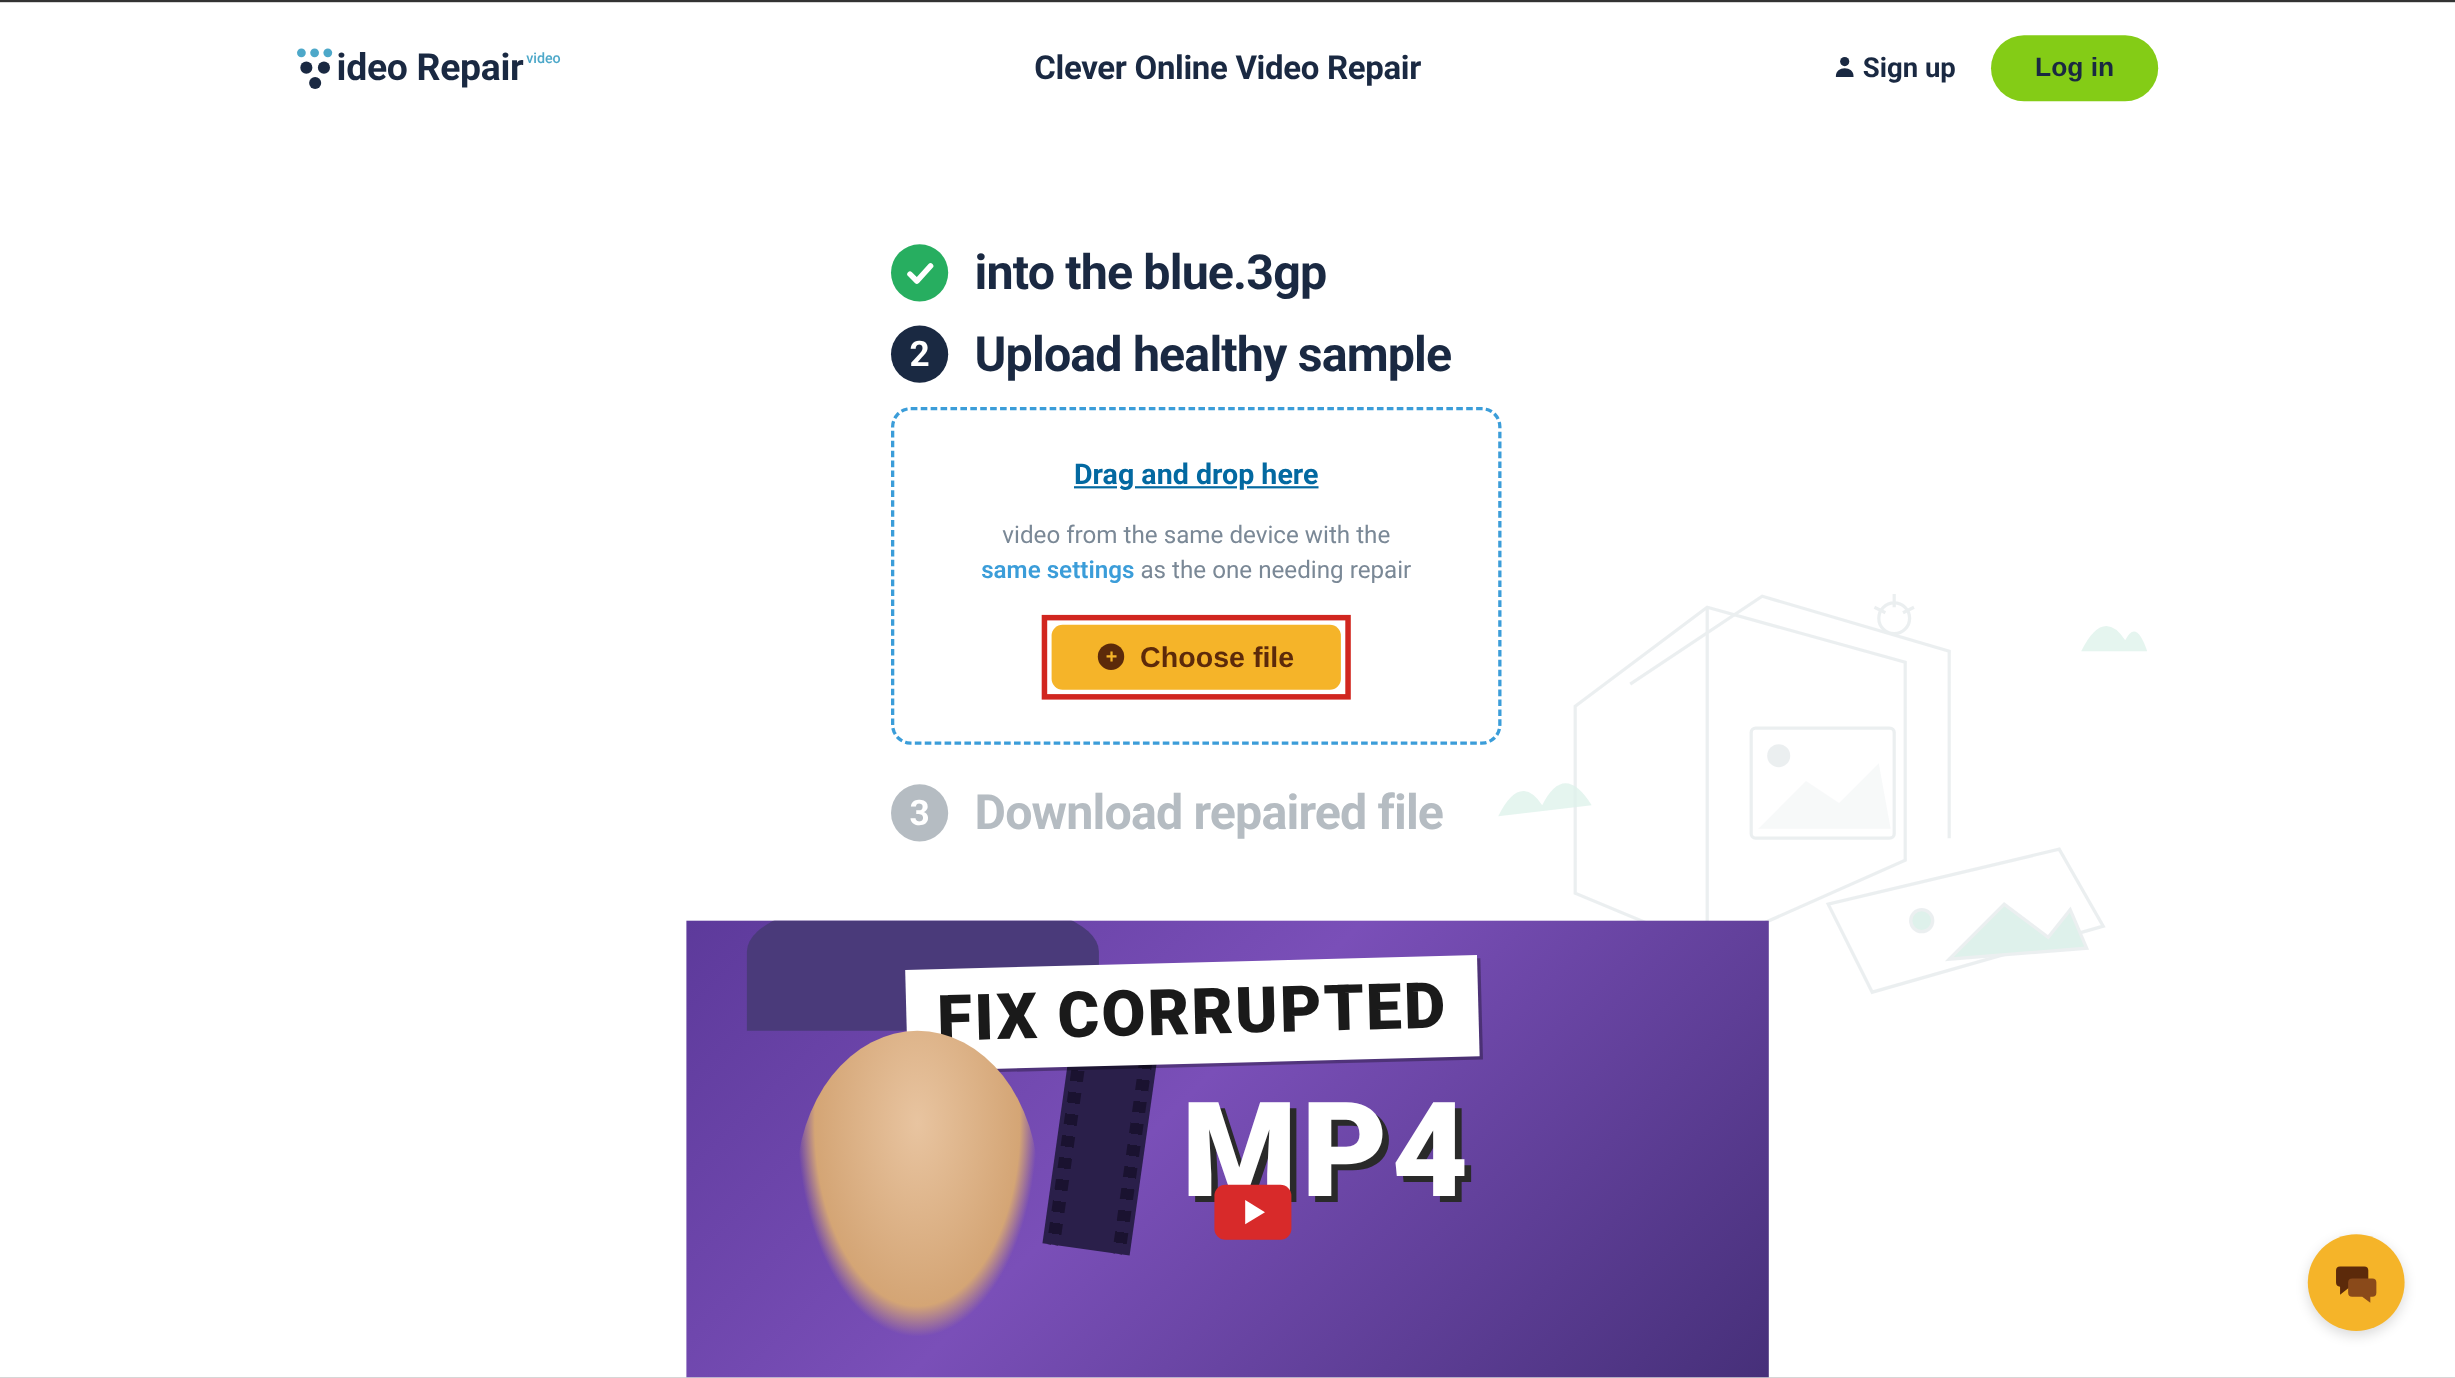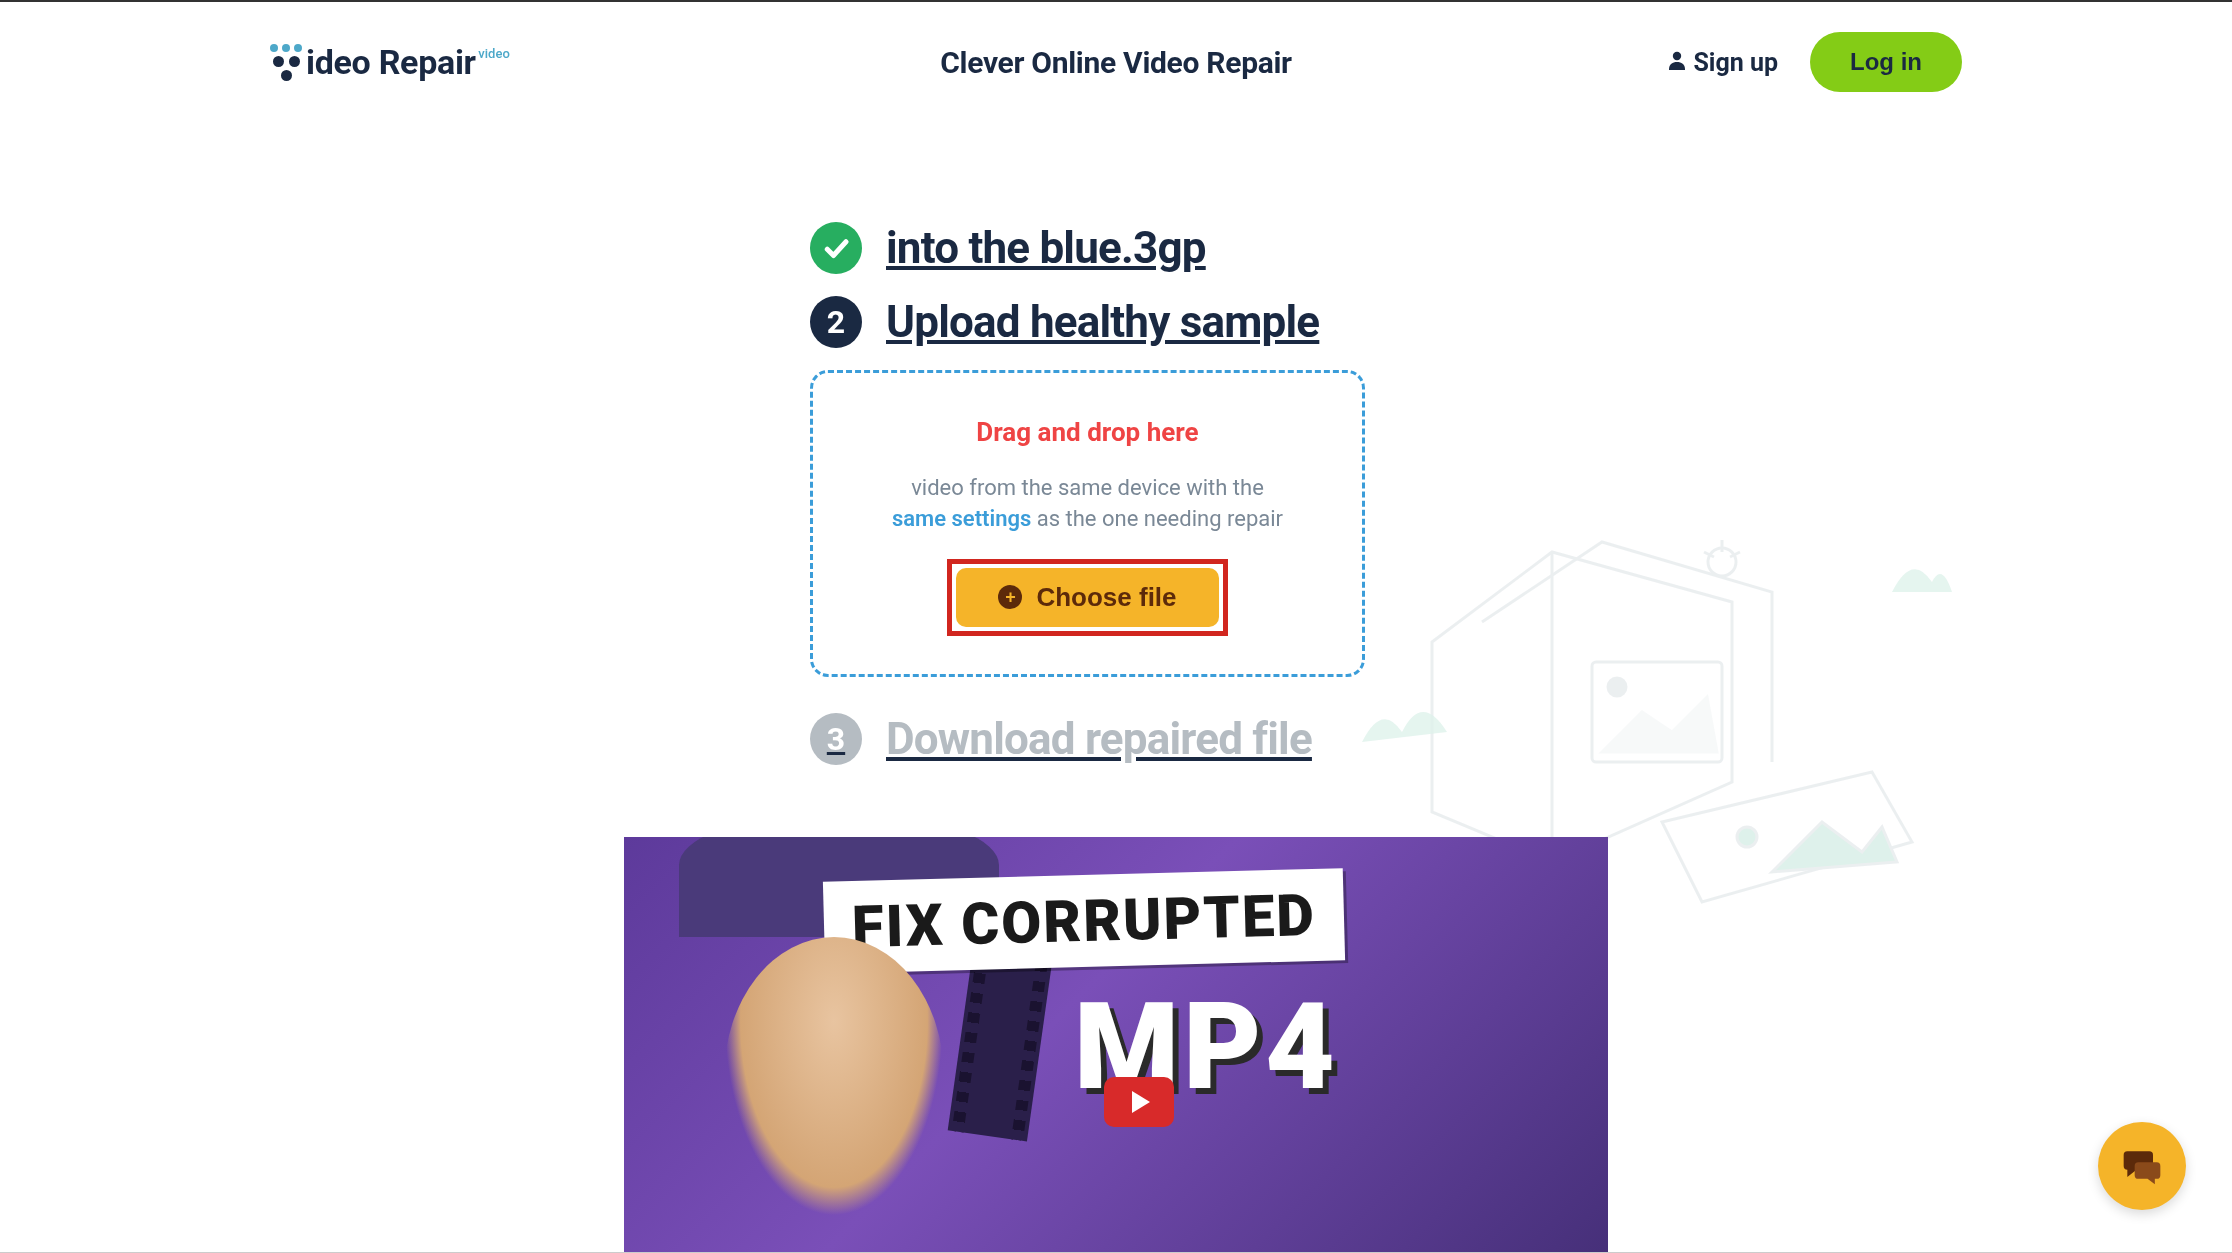--- a/index.html
+++ b/index.html
@@ -92,21 +92,20 @@
     }
     .main-content {
       max-width: 660px;
       margin: 100px auto 0 810px;
     }
     .step-row {
       display: flex;
       align-items: center;
       gap: 24px;
       margin-bottom: 22px;
-      text-decoration: underline;
     }
     .step-badge {
       width: 52px;
       height: 52px;
       border-radius: 50%;
       display: flex;
       align-items: center;
       justify-content: center;
       flex-shrink: 0;
     }
@@ -138,22 +137,23 @@
       border: 3px dashed #3b9dd9;
       border-radius: 18px;
       padding: 44px 30px 38px;
       text-align: center;
       margin: 22px 0 36px;
       width: 555px;
     }
     .dropzone-title {
       font-size: 26px;
       font-weight: 700;
-      color: #ef4444;
+      color: #0369a1;
       margin-bottom: 26px;
+      text-decoration: underline;
     }
     .dropzone-sub {
       font-size: 22px;
       color: #7a8896;
       line-height: 1.4;
       margin-bottom: 24px;
     }
     .dropzone-sub .link {
       color: #3b9dd9;
       font-weight: 600;

